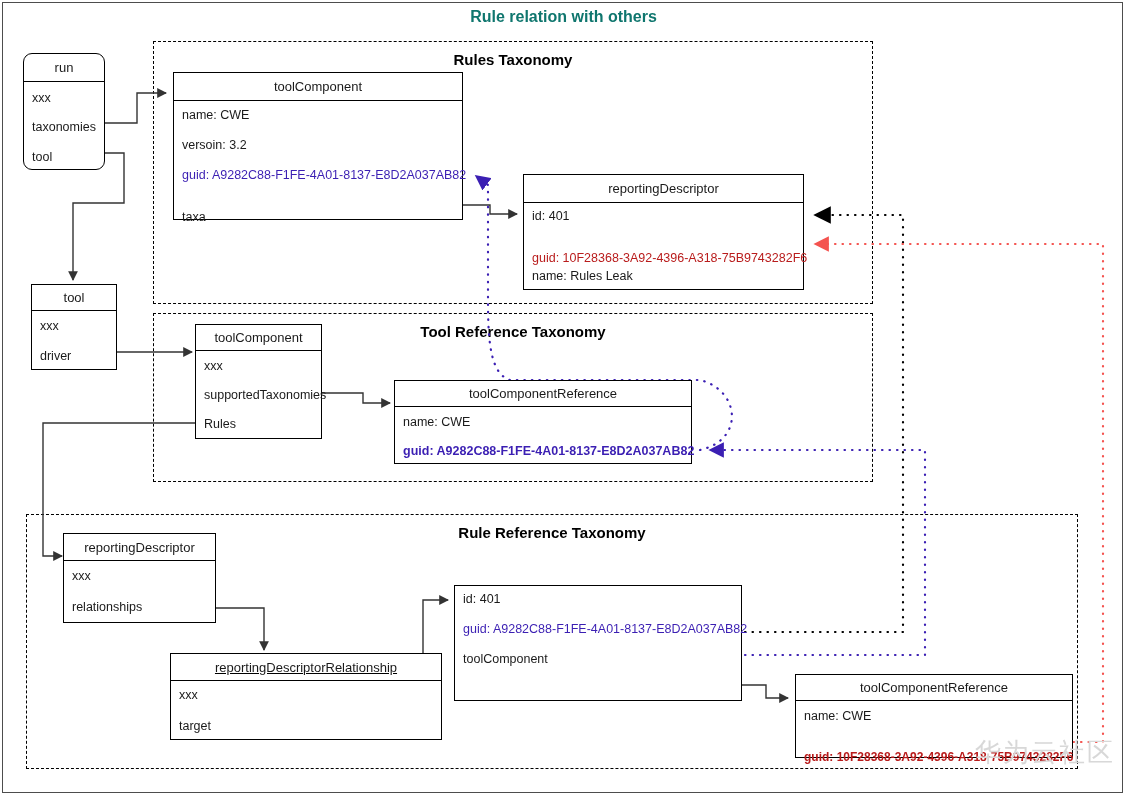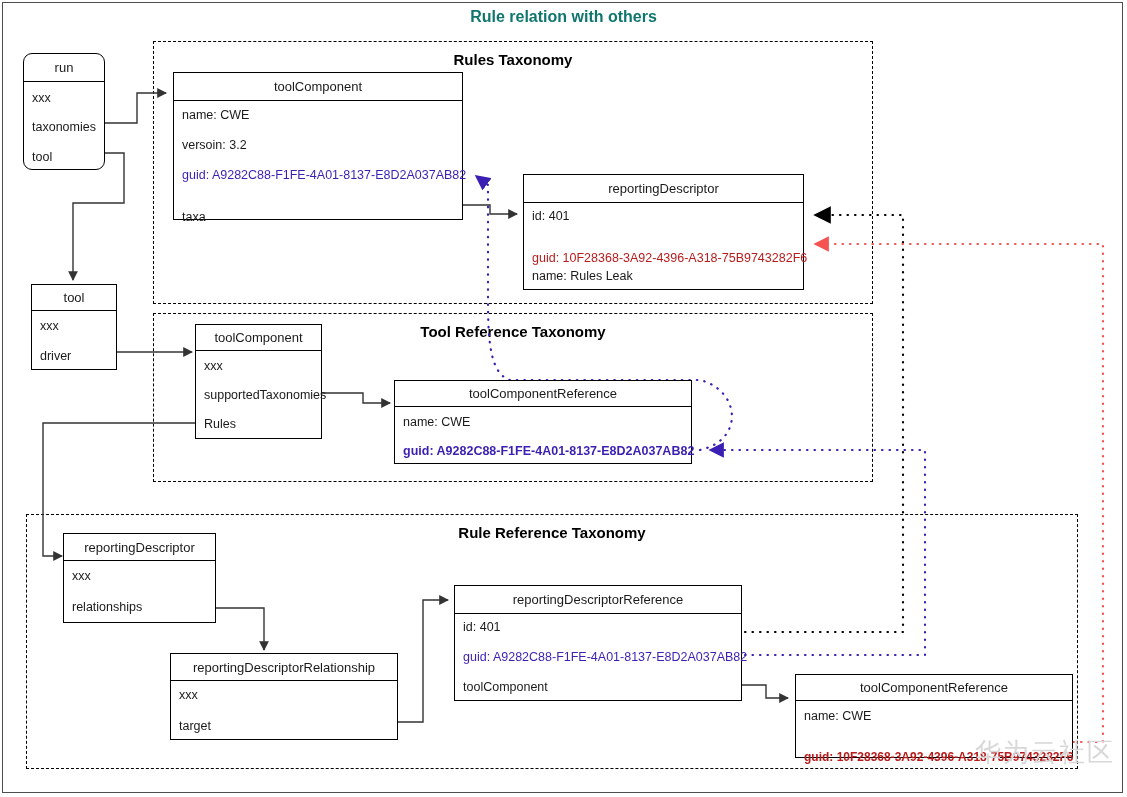--- a/index.html
+++ b/index.html
@@ -217,30 +217,29 @@
   </div>
 
   <div class="uml" style="left:63px; top:533px; width:153px; height:90px;">
     <div class="uml-head" style="height:27px;">reportingDescriptor</div>
     <div class="uml-body" style="height:63px;">
       <div class="uml-row" style="top:8px;">xxx</div>
       <div class="uml-row" style="top:39px;">relationships</div>
     </div>
   </div>
 
-  <div class="uml" style="left:170px; top:653px; width:228px; height:87px;">
+  <div class="uml" style="left:170px; top:653px; width:272px; height:87px;text-decoration:underline;">
     <div class="uml-head" style="height:27px;">reportingDescriptorRelationship</div>
     <div class="uml-body" style="height:60px;">
       <div class="uml-row" style="top:7px;">xxx</div>
       <div class="uml-row" style="top:38px;">target</div>
     </div>
   </div>
 
   <div class="uml" style="left:454px; top:585px; width:288px; height:116px;">
-    <div class="uml-head" style="height:28px;">reportingDescriptorReference</div>
     <div class="uml-body" style="height:86px;">
       <div class="uml-row" style="top:6px;">id: 401</div>
       <div class="uml-row r-blue" style="top:36px;">guid: A9282C88-F1FE-4A01-8137-E8D2A037AB82</div>
       <div class="uml-row" style="top:66px;">toolComponent</div>
     </div>
   </div>
 
   <div class="uml" style="left:795px; top:674px; width:278px; height:84px;">
     <div class="uml-head" style="height:26px;">toolComponentReference</div>
     <div class="uml-body" style="height:58px;">

